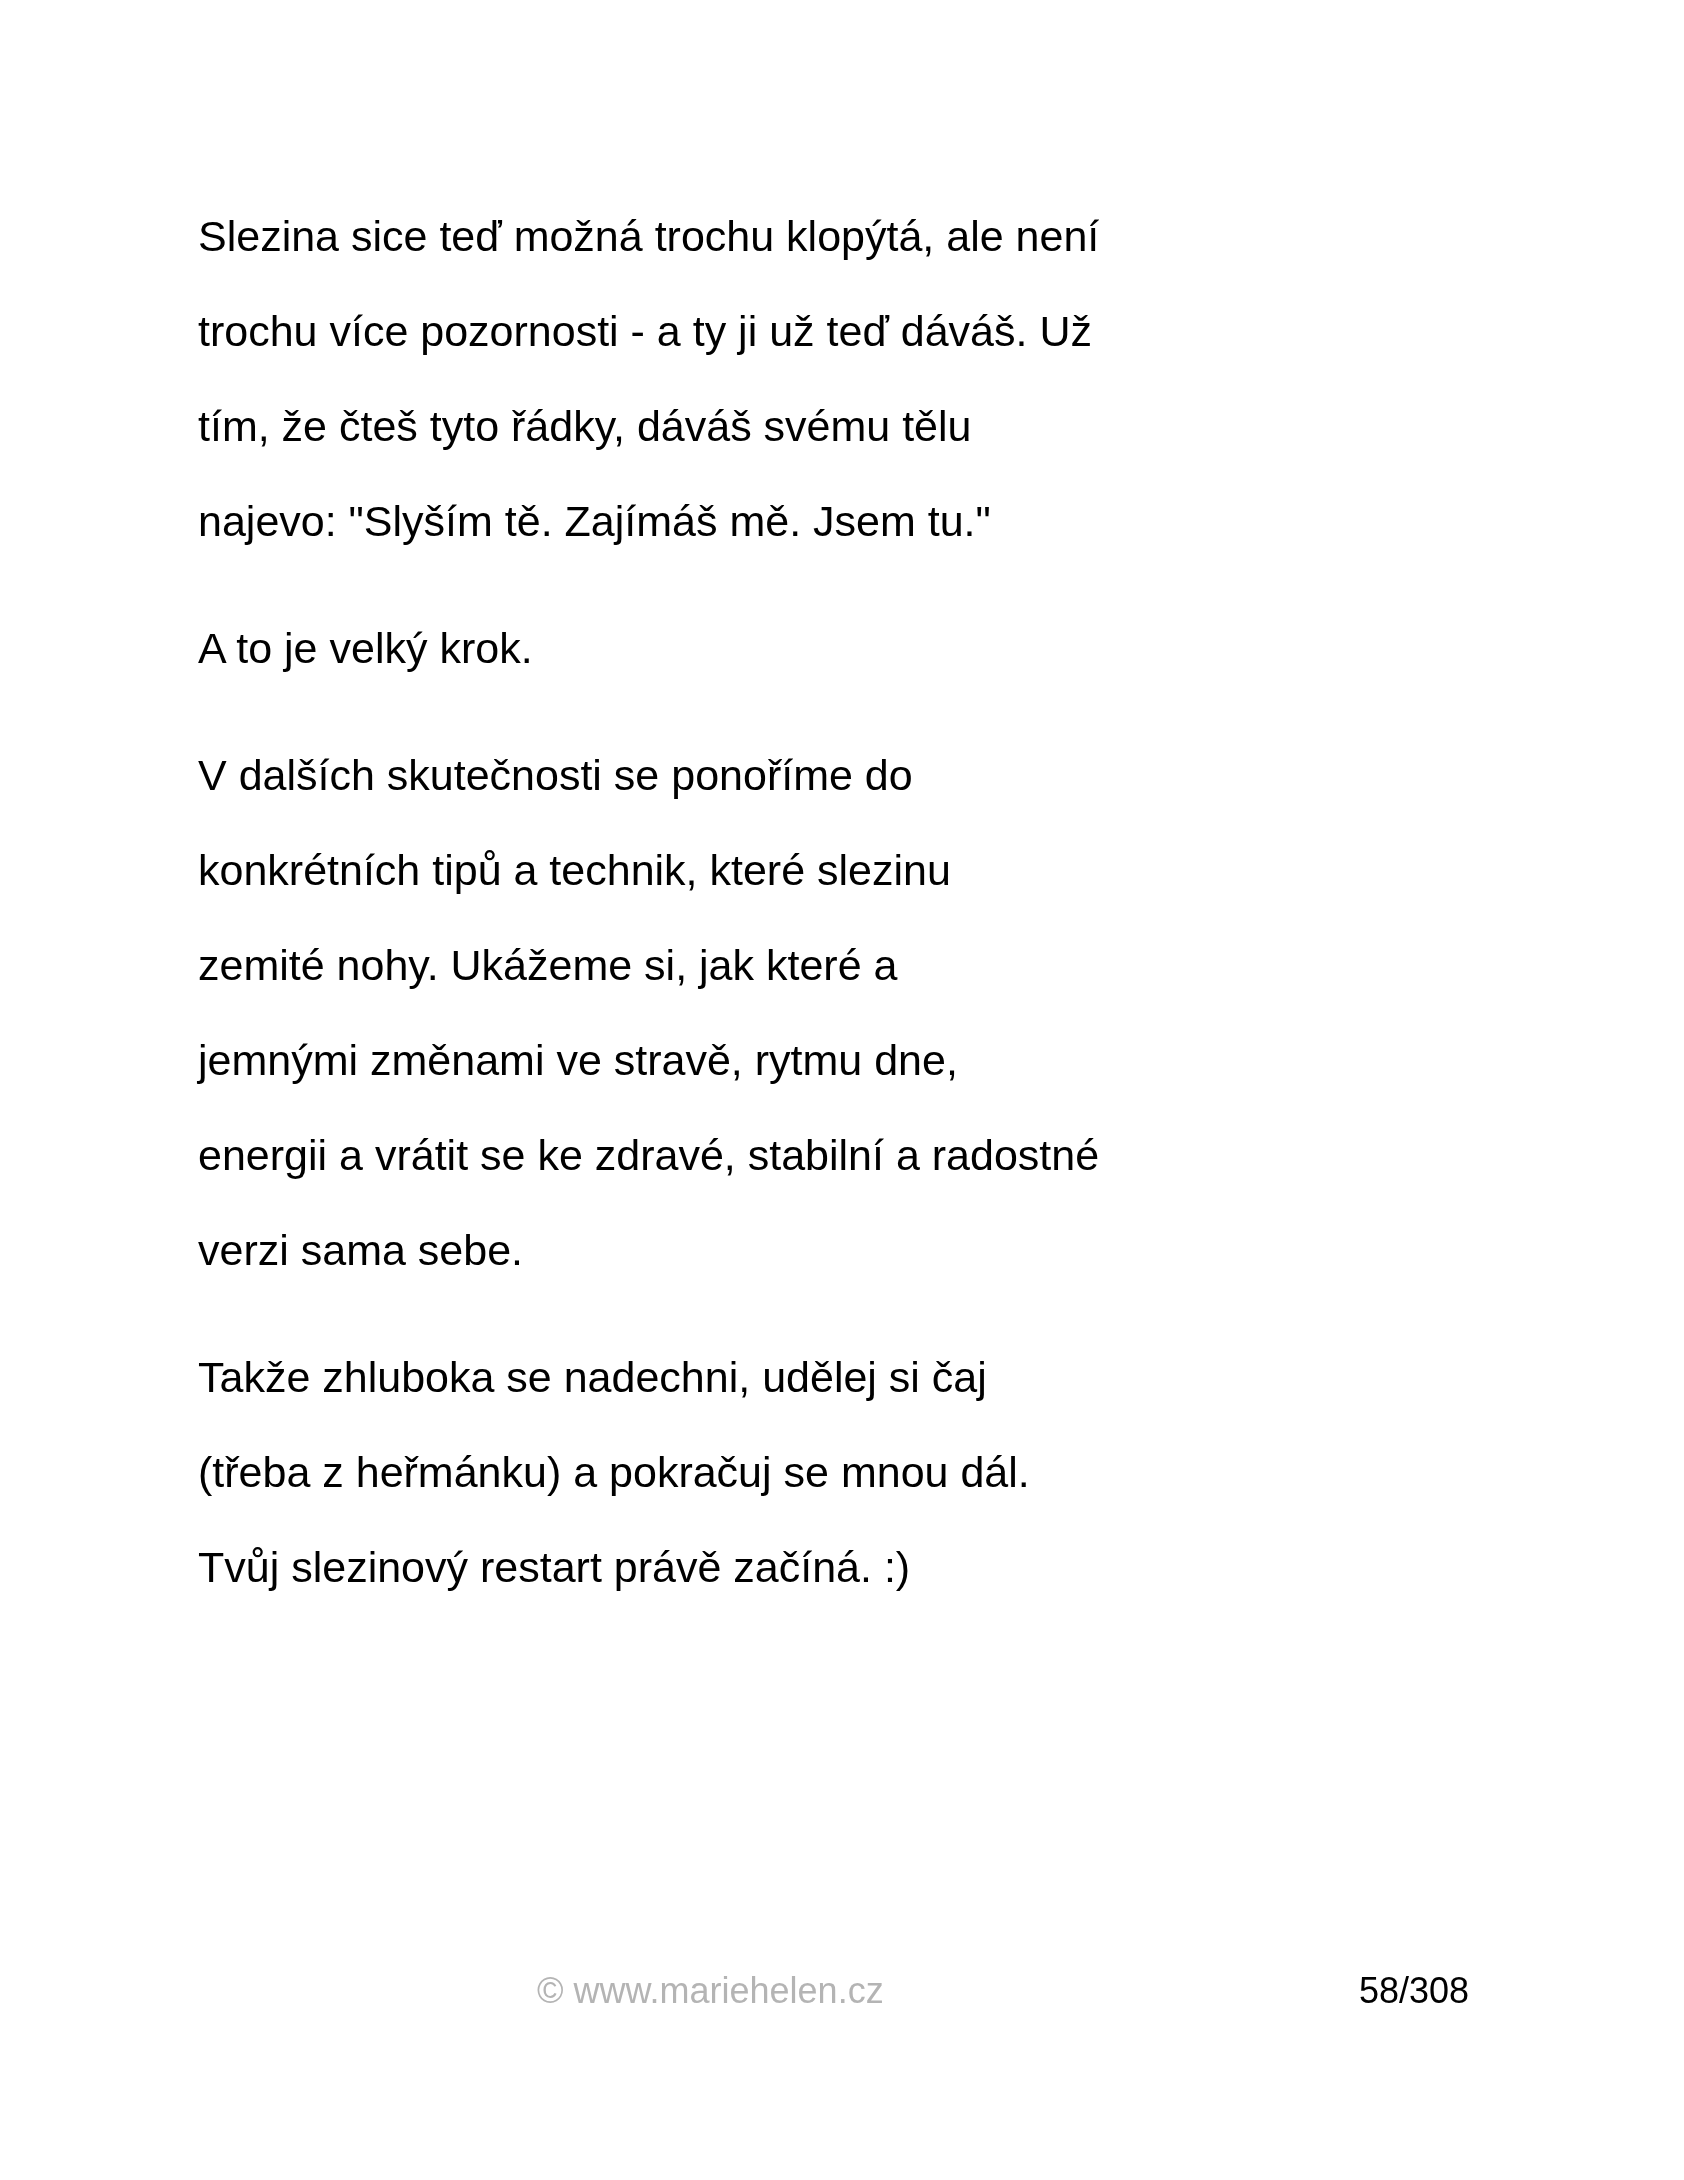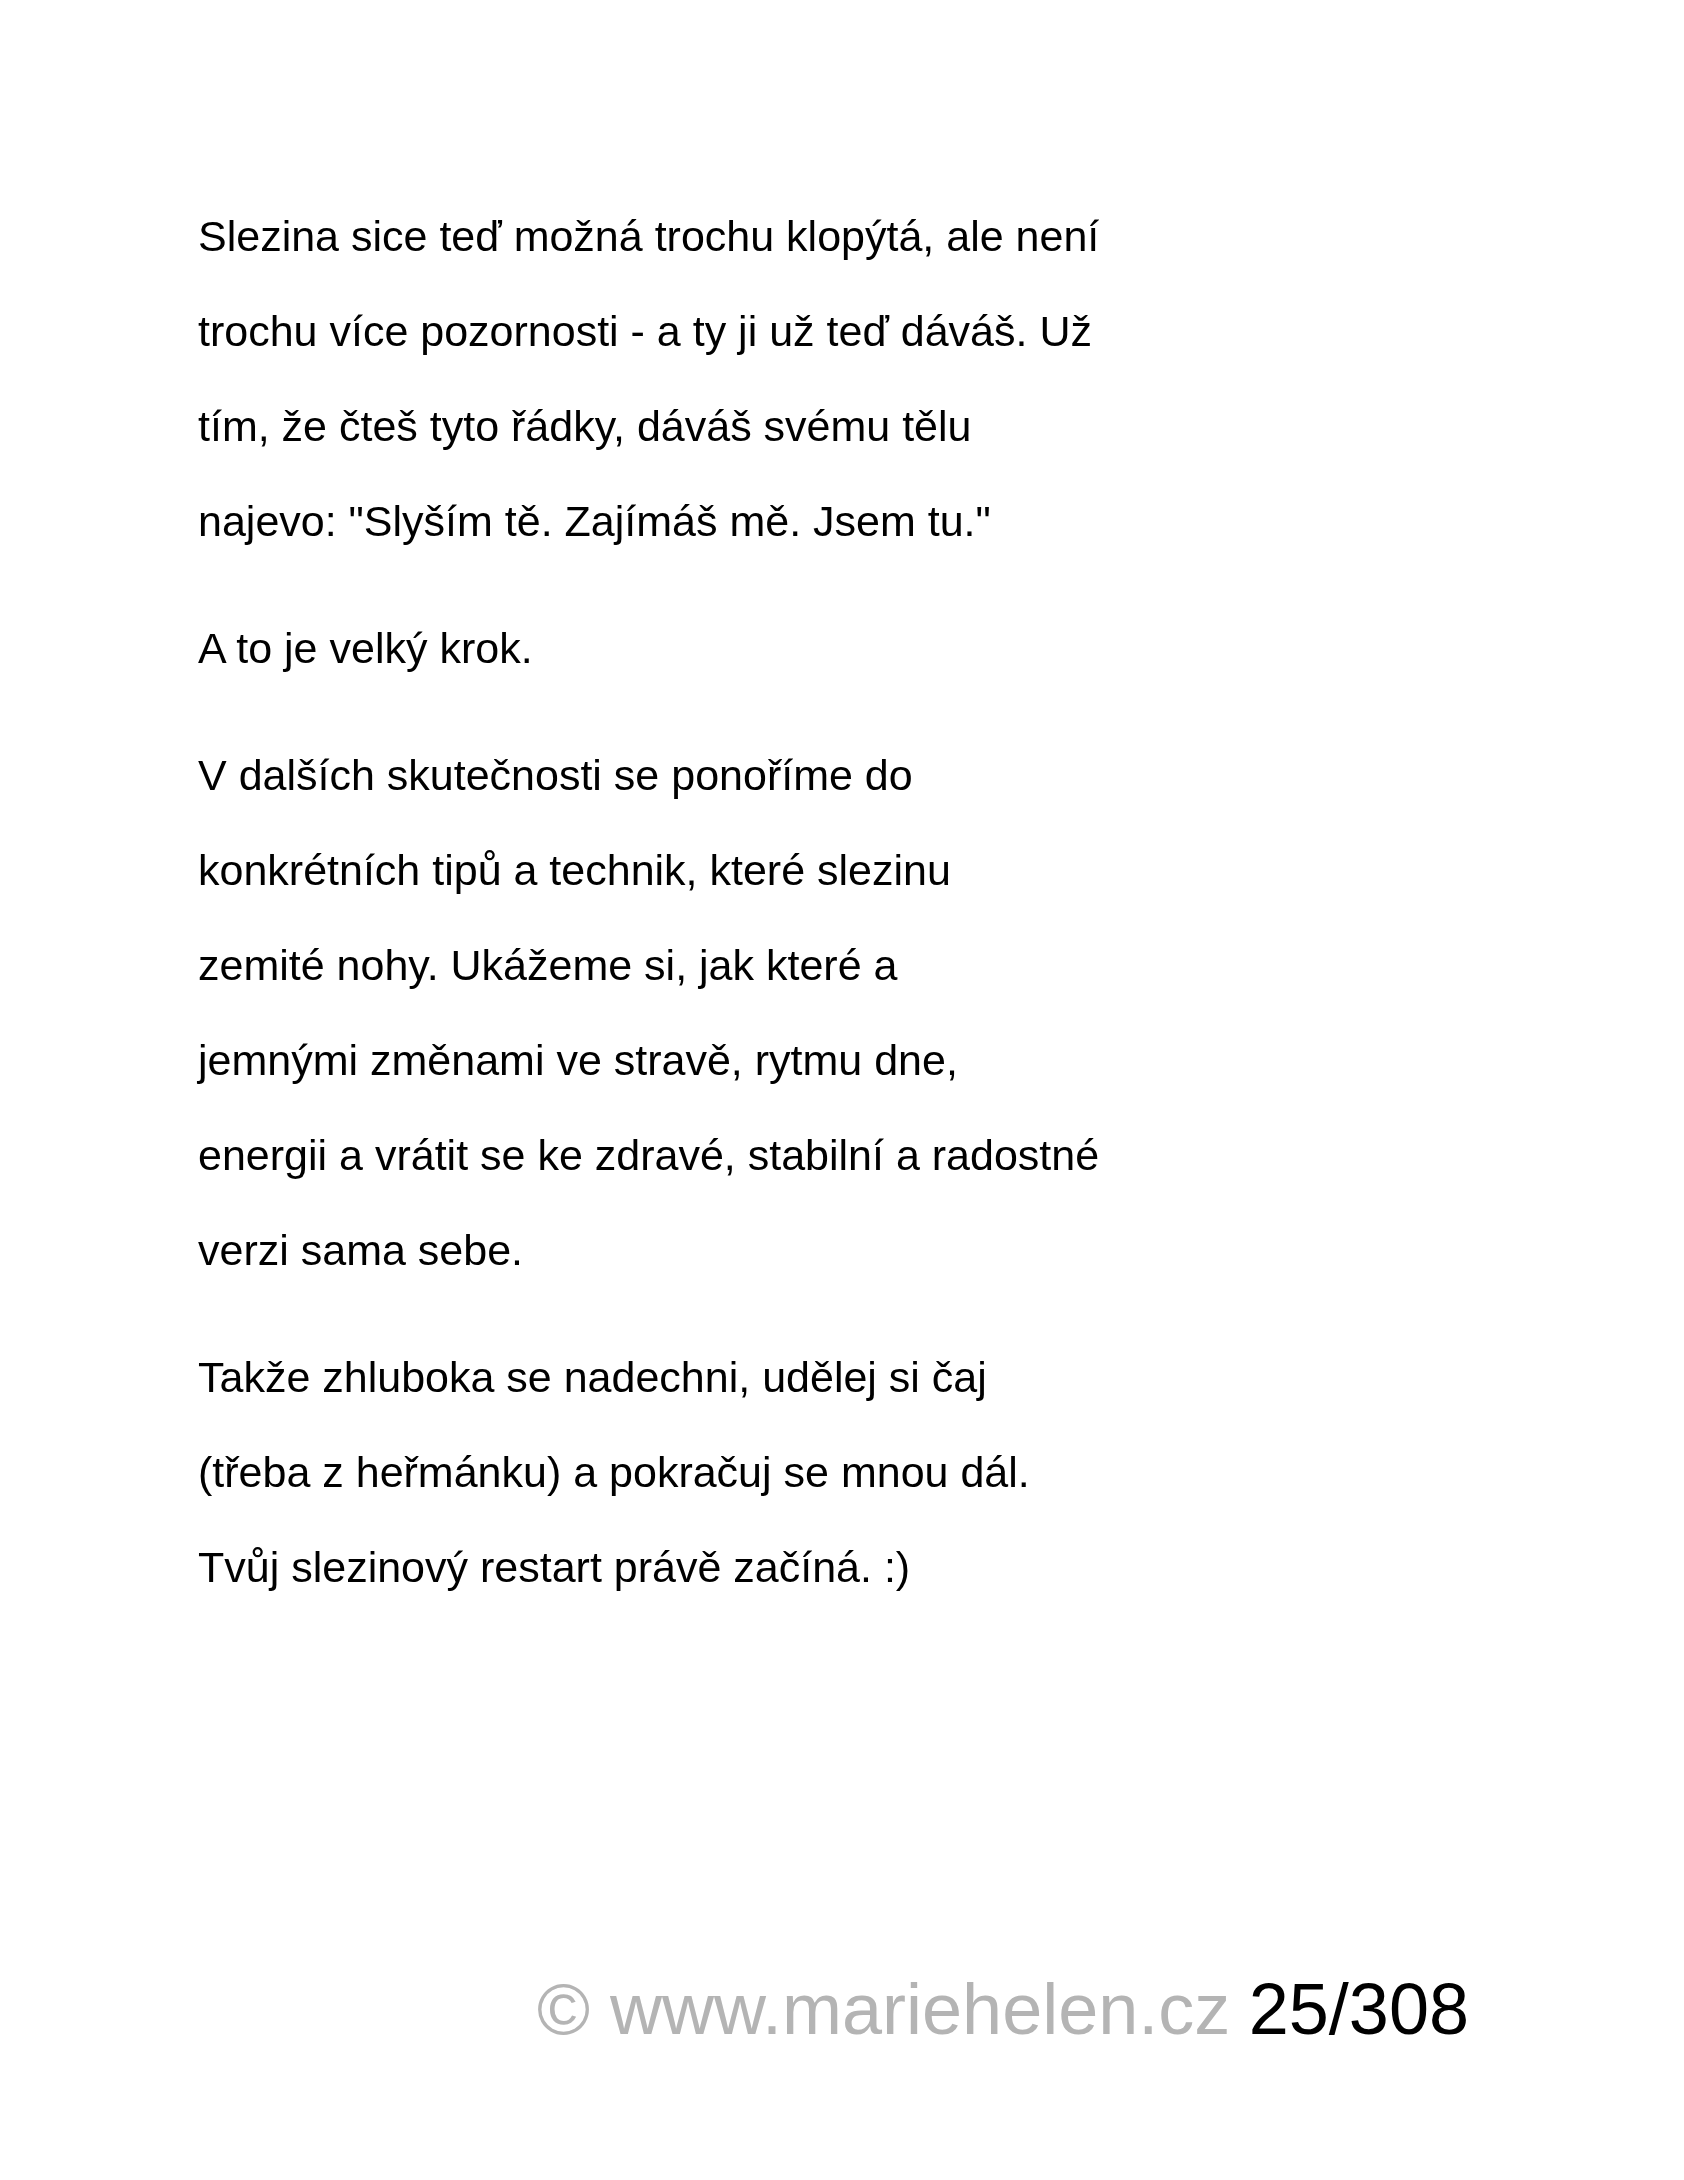--- a/index.html
+++ b/index.html
@@ -33,21 +33,21 @@
   }
   .line {
     white-space: nowrap;
   }
   .footer {
     position: absolute;
     left: 0;
     top: 1973px;
     width: 1685px;
     height: 77px;
-    font-size: 72px;
+    font-size: 36px;
     line-height: 1;
   }
   .copyright {
     position: absolute;
     left: 537px;
     top: 0;
     color: #b4b4b4;
     white-space: nowrap;
   }
   .pagenum {
@@ -88,17 +88,17 @@
     <div class="paragraph">
       <div class="line">Takže zhluboka se nadechni, udělej si čaj</div>
       <div class="line">(třeba z heřmánku) a pokračuj se mnou dál.</div>
       <div class="line">Tvůj slezinový restart právě začíná. :)</div>
     </div>
 
   </main>
 
   <footer class="footer">
     <span class="copyright">© www.mariehelen.cz</span>
-    <span class="pagenum">25/308</span>
+    <span class="pagenum">58/308</span>
   </footer>
 
 </div>
 
 
 </body></html>

